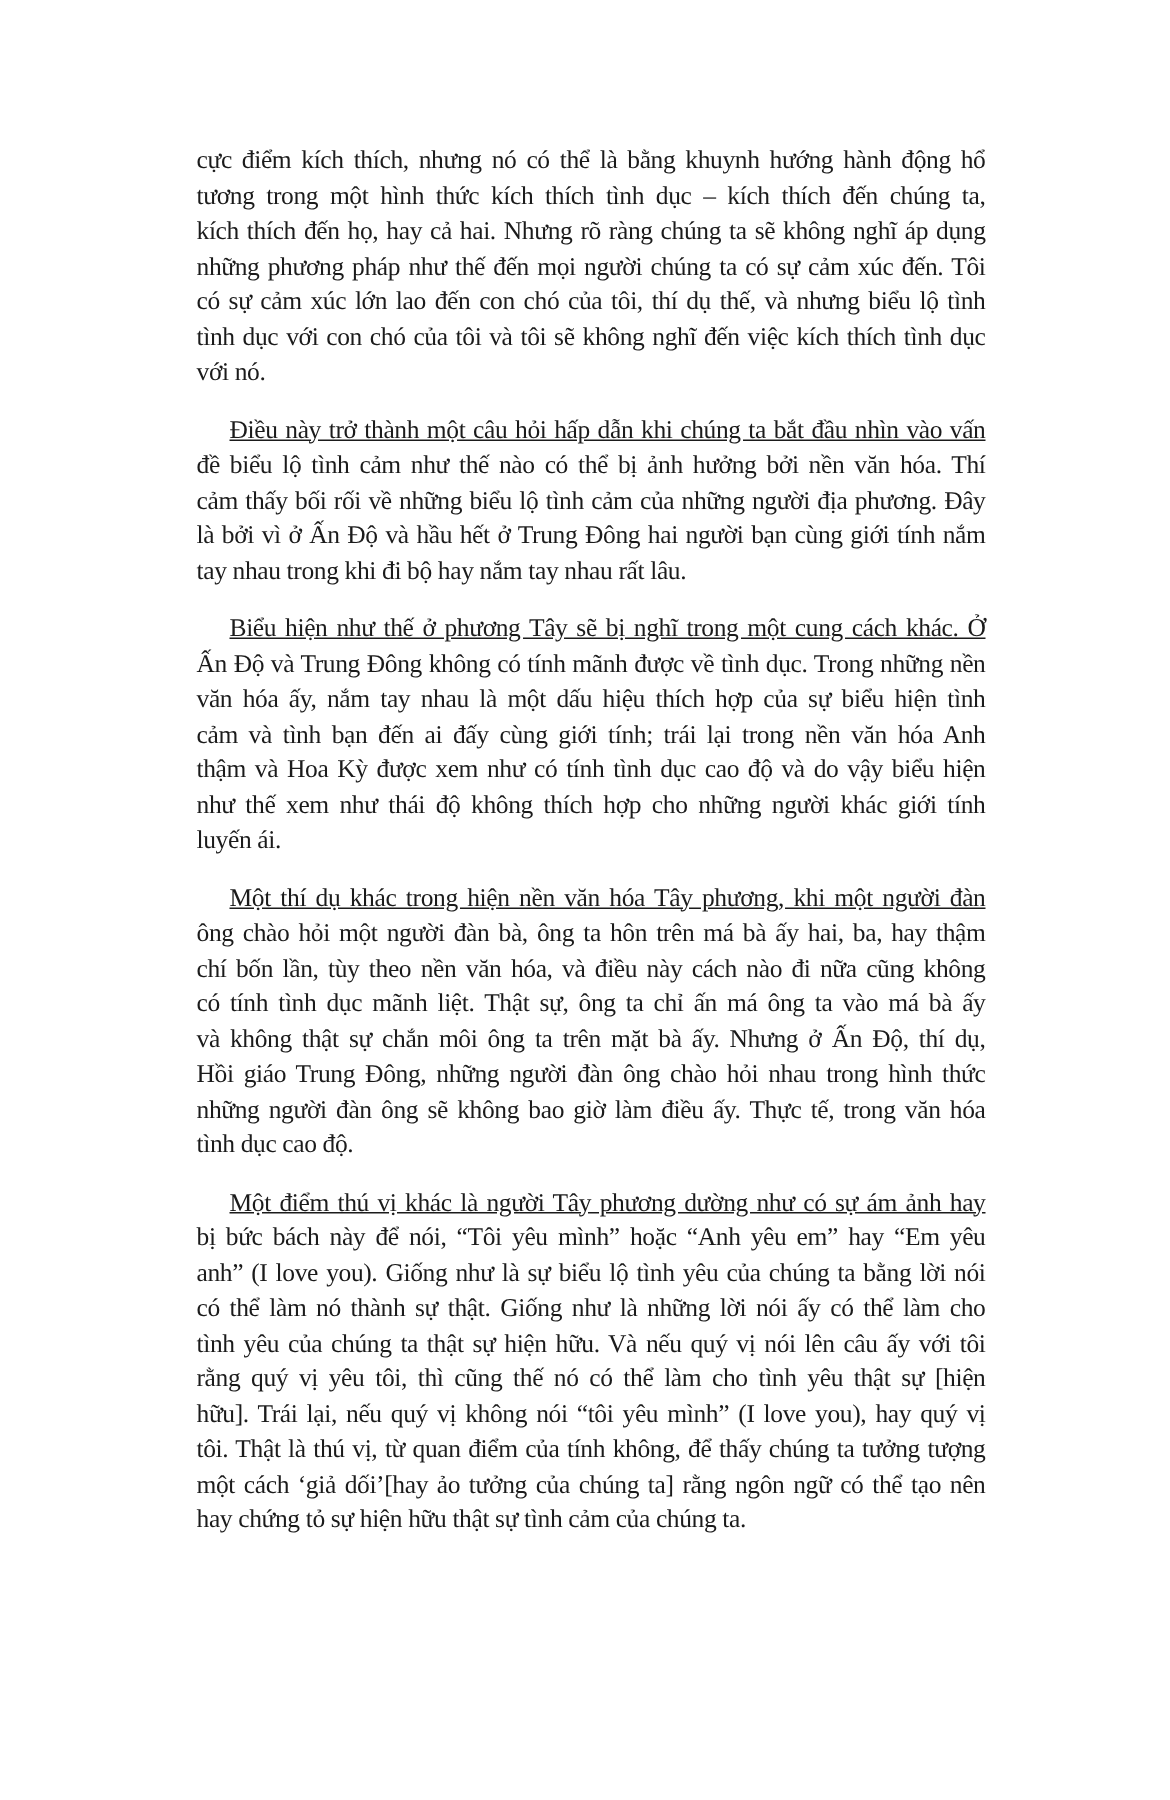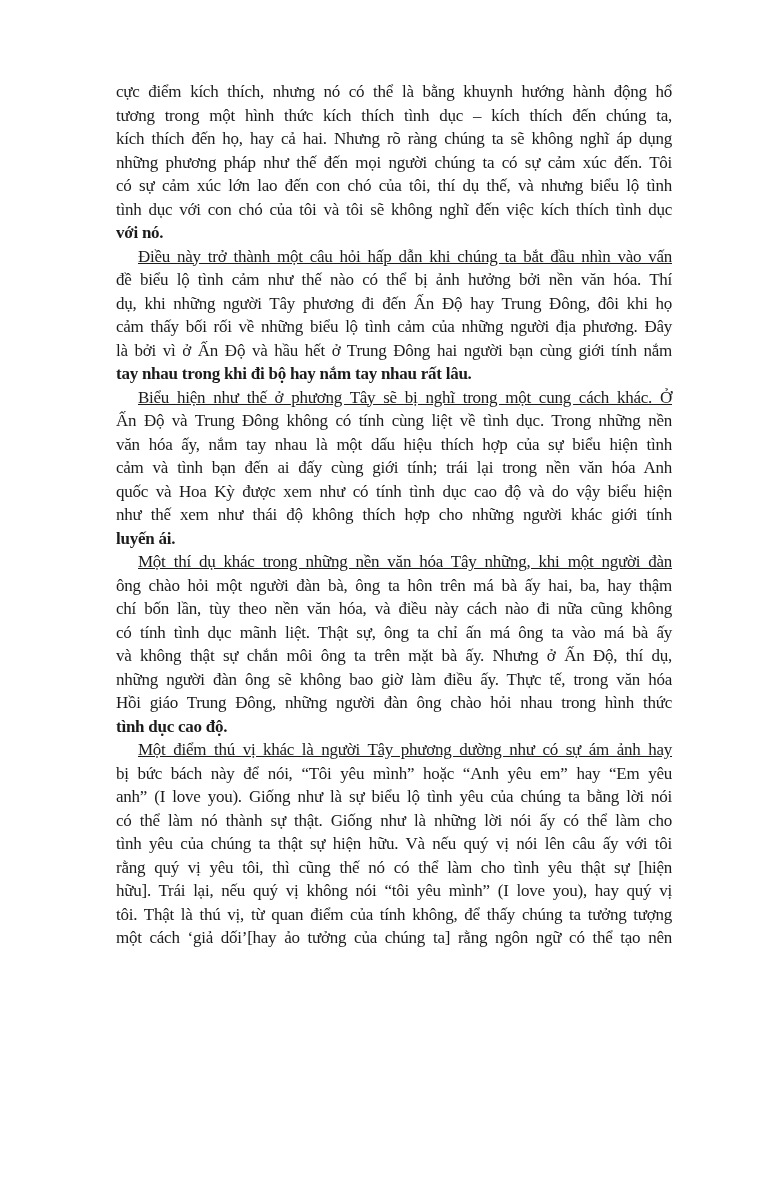--- a/index.html
+++ b/index.html
@@ -19,31 +19,30 @@
     position: absolute;
     left: 116px;
     top: 80px;
     width: 556px;
     color: #1b1b1b;
     font-size: 17px;
     line-height: 23.5px;
     letter-spacing: -0.25px;
   }
   .paragraph {
-    margin: 0;
+    margin: 15px;
     padding: 0;
   }
   .text-line {
     text-align: justify;
     text-align-last: justify;
     white-space: normal;
   }
   .text-line.para-last {
     text-align-last: left;
-    font-weight: bold;
   }
   .paragraph.indented .text-line:first-child {
     text-indent: 22px;
     text-decoration: underline;
   }
 </style>
 </head>
 <body>
 
 <div class="page">
@@ -53,49 +52,49 @@
         <div class="text-line">tương trong một hình thức kích thích tình dục – kích thích đến chúng ta,</div>
         <div class="text-line">kích thích đến họ, hay cả hai. Nhưng rõ ràng chúng ta sẽ không nghĩ áp dụng</div>
         <div class="text-line">những phương pháp như thế đến mọi người chúng ta có sự cảm xúc đến. Tôi</div>
         <div class="text-line">có sự cảm xúc lớn lao đến con chó của tôi, thí dụ thế, và nhưng biểu lộ tình</div>
         <div class="text-line">tình dục với con chó của tôi và tôi sẽ không nghĩ đến việc kích thích tình dục</div>
         <div class="text-line para-last">với nó.</div>
       </div>
       <div class="paragraph indented">
         <div class="text-line">Điều này trở thành một câu hỏi hấp dẫn khi chúng ta bắt đầu nhìn vào vấn</div>
         <div class="text-line">đề biểu lộ tình cảm như thế nào có thể bị ảnh hưởng bởi nền văn hóa. Thí</div>
-        <div class="text-line">dụ, khi những người Tây phương đi đến Ấn Độ hay Trung Đông, đôi khi họ</div>
         <div class="text-line">cảm thấy bối rối về những biểu lộ tình cảm của những người địa phương. Đây</div>
         <div class="text-line">là bởi vì ở Ấn Độ và hầu hết ở Trung Đông hai người bạn cùng giới tính nắm</div>
         <div class="text-line para-last">tay nhau trong khi đi bộ hay nắm tay nhau rất lâu.</div>
       </div>
       <div class="paragraph indented">
         <div class="text-line">Biểu hiện như thế ở phương Tây sẽ bị nghĩ trong một cung cách khác. Ở</div>
-        <div class="text-line">Ấn Độ và Trung Đông không có tính cùng liệt về tình dục. Trong những nền</div>
+        <div class="text-line">Ấn Độ và Trung Đông không có tính mãnh được về tình dục. Trong những nền</div>
         <div class="text-line">văn hóa ấy, nắm tay nhau là một dấu hiệu thích hợp của sự biểu hiện tình</div>
         <div class="text-line">cảm và tình bạn đến ai đấy cùng giới tính; trái lại trong nền văn hóa Anh</div>
-        <div class="text-line">quốc và Hoa Kỳ được xem như có tính tình dục cao độ và do vậy biểu hiện</div>
+        <div class="text-line">thậm và Hoa Kỳ được xem như có tính tình dục cao độ và do vậy biểu hiện</div>
         <div class="text-line">như thế xem như thái độ không thích hợp cho những người khác giới tính</div>
         <div class="text-line para-last">luyến ái.</div>
       </div>
       <div class="paragraph indented">
-        <div class="text-line">Một thí dụ khác trong những nền văn hóa Tây những, khi một người đàn</div>
+        <div class="text-line">Một thí dụ khác trong hiện nền văn hóa Tây phương, khi một người đàn</div>
         <div class="text-line">ông chào hỏi một người đàn bà, ông ta hôn trên má bà ấy hai, ba, hay thậm</div>
         <div class="text-line">chí bốn lần, tùy theo nền văn hóa, và điều này cách nào đi nữa cũng không</div>
         <div class="text-line">có tính tình dục mãnh liệt. Thật sự, ông ta chỉ ấn má ông ta vào má bà ấy</div>
         <div class="text-line">và không thật sự chắn môi ông ta trên mặt bà ấy. Nhưng ở Ấn Độ, thí dụ,</div>
+        <div class="text-line">Hồi giáo Trung Đông, những người đàn ông chào hỏi nhau trong hình thức</div>
         <div class="text-line">những người đàn ông sẽ không bao giờ làm điều ấy. Thực tế, trong văn hóa</div>
-        <div class="text-line">Hồi giáo Trung Đông, những người đàn ông chào hỏi nhau trong hình thức</div>
         <div class="text-line para-last">tình dục cao độ.</div>
       </div>
       <div class="paragraph indented">
         <div class="text-line">Một điểm thú vị khác là người Tây phương dường như có sự ám ảnh hay</div>
         <div class="text-line">bị bức bách này để nói, “Tôi yêu mình” hoặc “Anh yêu em” hay “Em yêu</div>
         <div class="text-line">anh” (I love you). Giống như là sự biểu lộ tình yêu của chúng ta bằng lời nói</div>
         <div class="text-line">có thể làm nó thành sự thật. Giống như là những lời nói ấy có thể làm cho</div>
         <div class="text-line">tình yêu của chúng ta thật sự hiện hữu. Và nếu quý vị nói lên câu ấy với tôi</div>
         <div class="text-line">rằng quý vị yêu tôi, thì cũng thế nó có thể làm cho tình yêu thật sự [hiện</div>
         <div class="text-line">hữu]. Trái lại, nếu quý vị không nói “tôi yêu mình” (I love you), hay quý vị</div>
         <div class="text-line">tôi. Thật là thú vị, từ quan điểm của tính không, để thấy chúng ta tưởng tượng</div>
         <div class="text-line">một cách ‘giả dối’[hay ảo tưởng của chúng ta] rằng ngôn ngữ có thể tạo nên</div>
+        <div class="text-line para-last">hay chứng tỏ sự hiện hữu thật sự tình cảm của chúng ta.</div>
       </div>
     </main>
 </div>
 
 </body></html>

